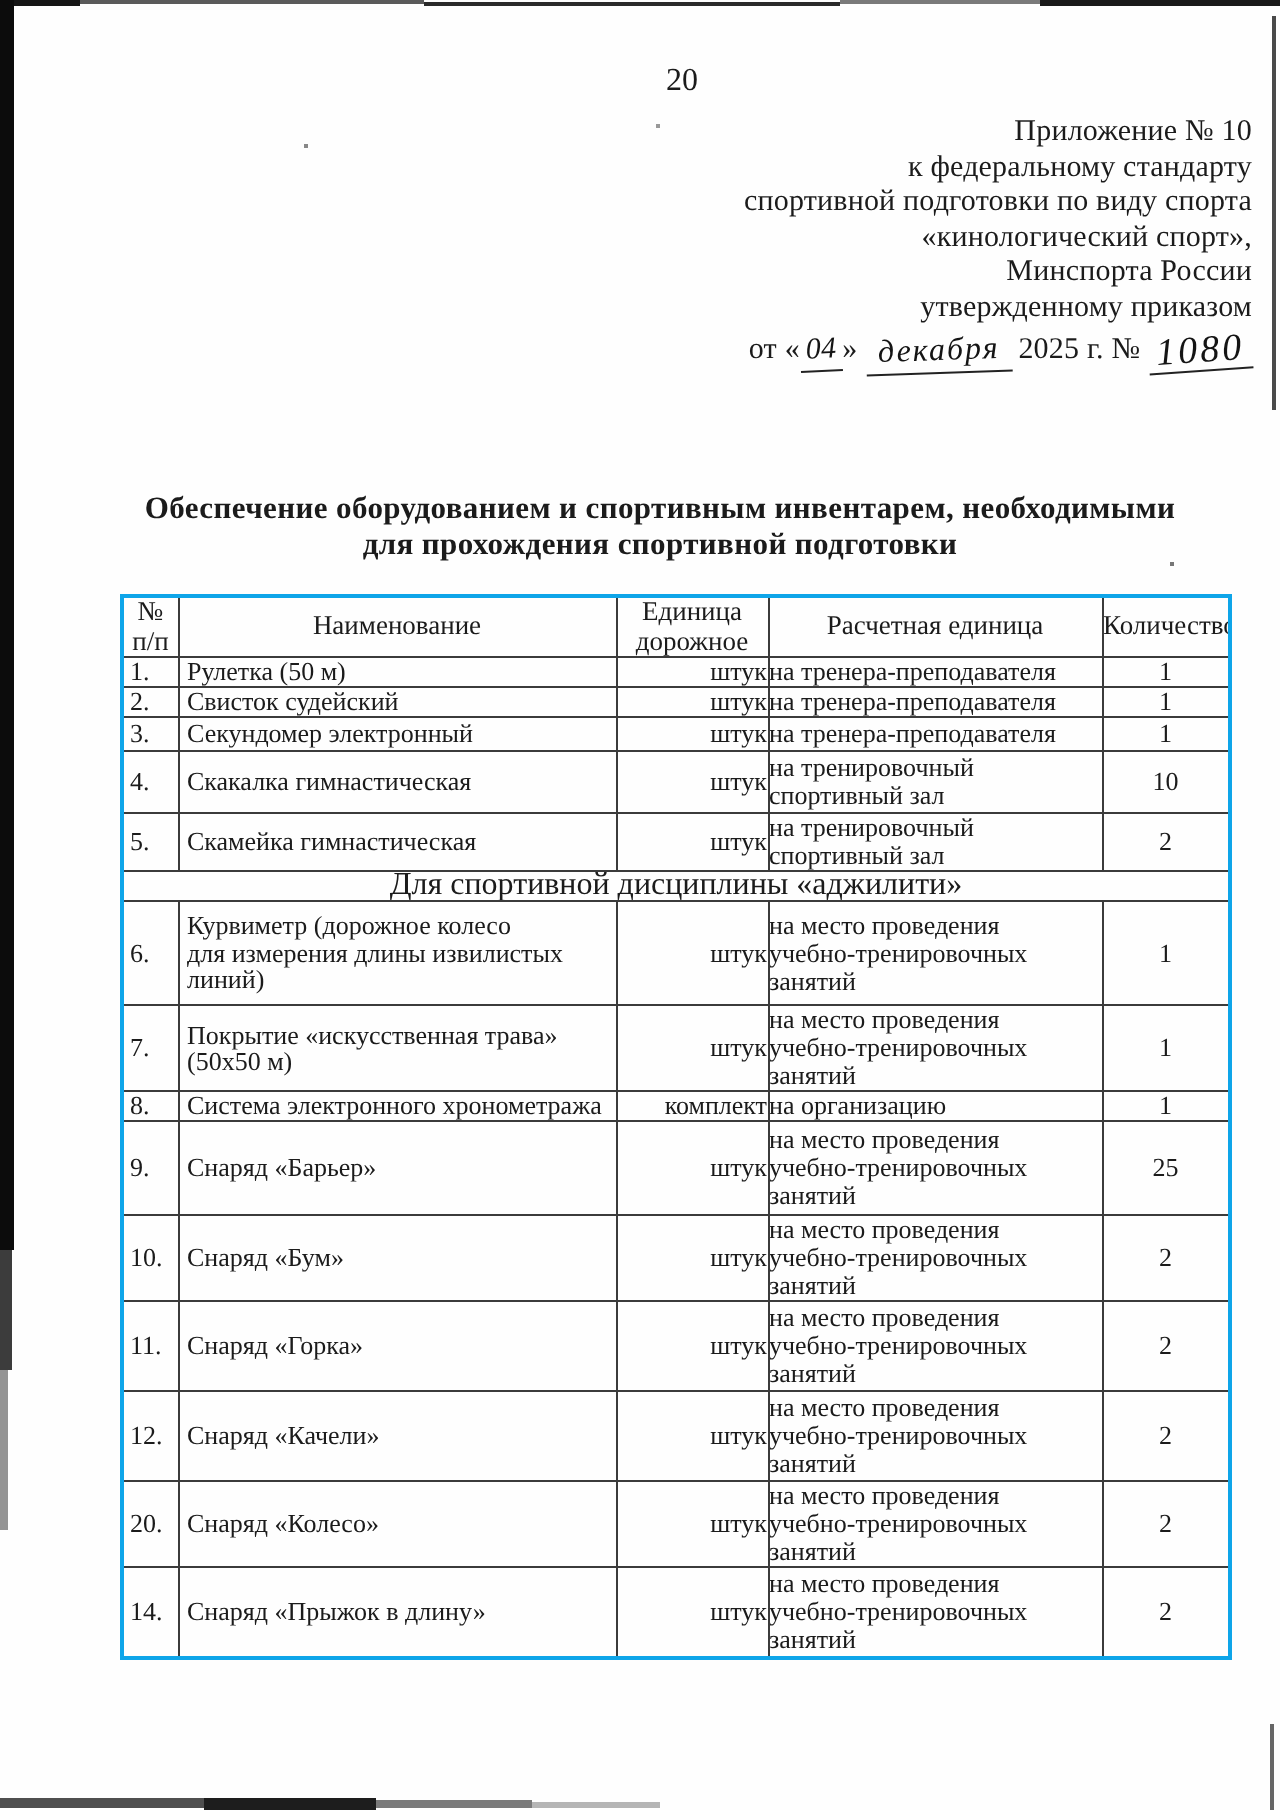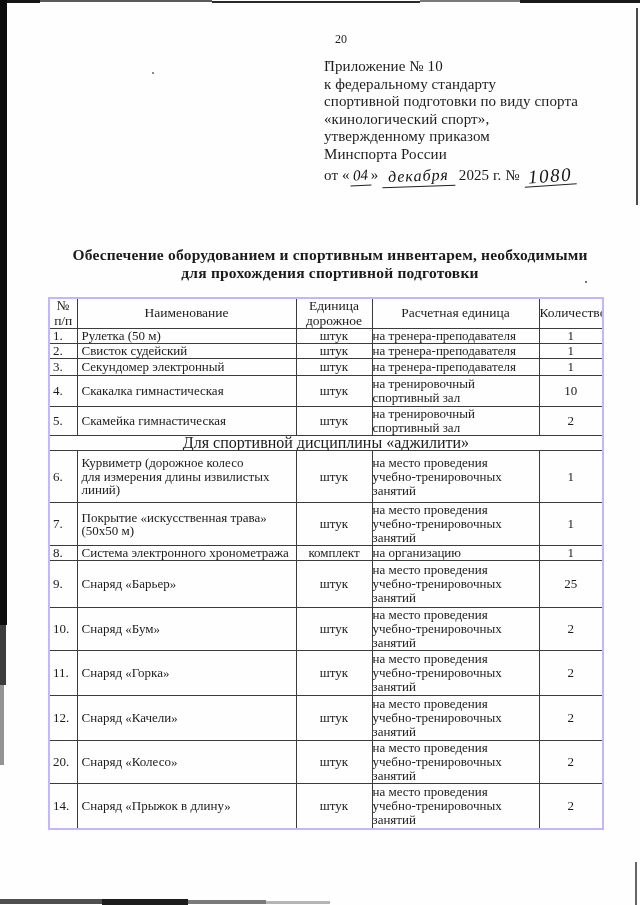--- a/index.html
+++ b/index.html
@@ -23,48 +23,48 @@
   .a-bot1 { left:0; top:899px; width:102px; height:5px; background:#4f4f4f; }
   .a-bot2 { left:102px; top:899px; width:86px; height:6px; background:#1d1d1d; }
   .a-bot3 { left:188px; top:900px; width:78px; height:4px; background:#7a7a7a; }
   .a-bot4 { left:266px; top:901px; width:64px; height:3px; background:#b5b5b5; }
   .speck1 { left:152px; top:72px; width:2px; height:2px; background:#888; }
   .speck2 { left:585px; top:281px; width:2px; height:2px; background:#777; }
   .speck3 { left:328px; top:62px; width:2px; height:2px; background:#999; }
 
   .pagenum {
     position:absolute; top:32px; left:301px; width:80px;
-    text-align:center; font-size:12px;
+    text-align:center; font-size:16px;
   }
   .appendix {
-    position:absolute; top:58px; left:324px; width:292px;
-    text-align:left; font-size:15px; line-height:17.5px; letter-spacing:0.1px;
+    position:absolute; top:58px; left:334px; width:292px;
+    text-align:right; font-size:15px; line-height:17.5px; letter-spacing:0.1px;
   }
   .dateline { margin-top:2px; white-space:nowrap; }
   .hw { font-style:italic; display:inline-block; color:#141414; }
   .hw-day   { font-size:15px; border-bottom:1.5px solid #222; padding:0 3px; transform:rotate(-3deg); }
   .hw-month { font-size:16px; border-bottom:1.5px solid #222; padding:0 6px 1px; transform:rotate(-2deg) translateY(1px); letter-spacing:1px; }
   .hw-num   { font-size:19px; border-bottom:1.5px solid #222; padding:0 4px; transform:rotate(-4deg) translateY(2px); letter-spacing:1.5px; }
 
   .tbl-title {
     position:absolute; top:246px; left:53px; width:554px; text-align:center;
     font-weight:bold; font-size:15.5px; line-height:17.5px; letter-spacing:0.2px;
   }
 
   table.equip {
-    position:absolute; top:297px; left:48px; width:554px;
+    position:absolute; top:297px; left:60px; width:554px;
     border-collapse:collapse; table-layout:fixed; font-size:13px;
-    border:2px solid #c4b5fd;
+    border:2px solid #0ea5e9;
   }
   .equip th, .equip td { border:1px solid #3b3b3b; vertical-align:middle; padding:0; overflow:hidden; }
   .equip th { font-weight:normal; font-size:13.5px; text-align:center; line-height:14.5px; }
   .equip td { line-height:13.5px; }
   .c-num  { text-align:left; padding-left:3px !important; }
   .c-name { text-align:left; padding-left:4px !important; white-space:pre-line; }
-  .c-unit { text-align:center; }
+  .c-unit { text-align:right; }
   .c-calc { text-align:left; white-space:pre-line; line-height:14px !important; }
   .c-qty  { text-align:center; }
   .section-row td { text-align:center; font-size:16px; }
 </style>
 </head>
 <body>
 
 <div class="page">
 
   <div class="art a-top1"></div>
@@ -85,22 +85,22 @@
   <div class="art speck2"></div>
   <div class="art speck3"></div>
 
   <div class="pagenum">20</div>
 
   <div class="appendix">
     <div>Приложение № 10</div>
     <div>к федеральному стандарту</div>
     <div>спортивной подготовки по виду спорта</div>
     <div>«кинологический спорт»,</div>
+    <div>Минспорта России</div>
     <div>утвержденному приказом</div>
-    <div>Минспорта России</div>
     <div class="dateline"><span>от «</span><span class="hw hw-day">04</span><span>»</span> <span class="hw hw-month">декабря</span> <span>2025 г. №</span> <span class="hw hw-num">1080</span></div>
   </div>
 
   <div class="tbl-title">
     <div>Обеспечение оборудованием и спортивным инвентарем, необходимыми</div>
     <div>для прохождения спортивной подготовки</div>
   </div>
 
   <table class="equip">
     <colgroup>

